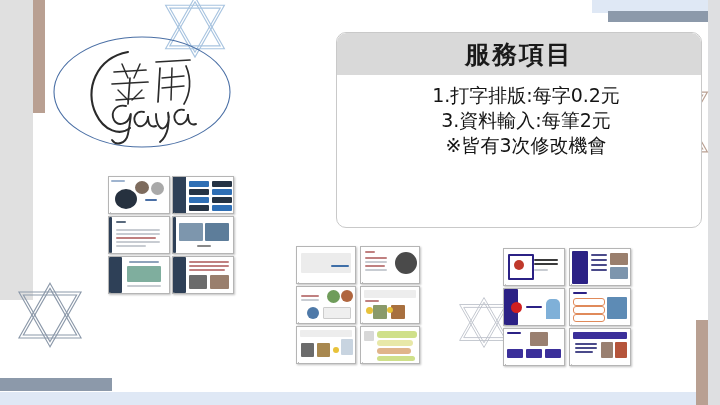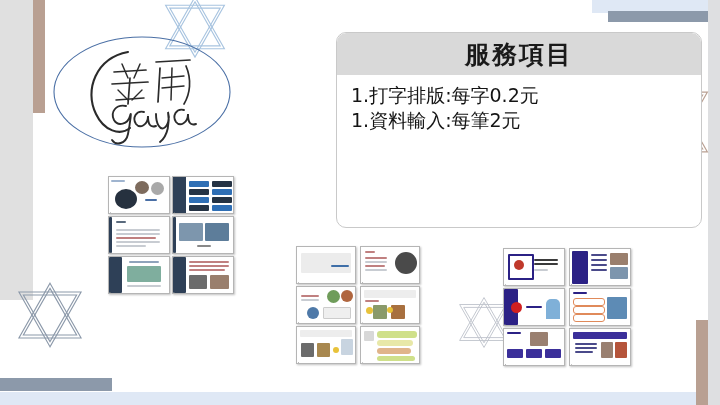--- a/index.html
+++ b/index.html
@@ -31,21 +31,21 @@
   .logo svg{display:block;}
 
   
   .card{position:absolute;left:299px;top:32px;width:366px;height:196px;
         background:#ffffff;border:1px solid #c9c9c9;border-radius:10px;
         box-sizing:border-box;overflow:hidden;margin-left:37px;}
   .card-head{height:42px;background:#d9d9d9;border-radius:9px 9px 0 0;
              display:flex;align-items:center;justify-content:center;}
   .card-title{font-size:25px;font-weight:bold;color:#1a1a1a;letter-spacing:2px;
               font-family:"DejaVu Sans","Liberation Sans",sans-serif;}
-  .card-body{padding:8px 0 0 14px;}
+  .card-body{padding:8px 0 0 14px;text-align:center;}
   .card-line{font-size:19px;color:#141414;line-height:1.32;white-space:nowrap;
              font-family:"DejaVu Sans","Liberation Sans",sans-serif;}
 
   
   .cluster{position:absolute;display:grid;grid-template-columns:repeat(2,1fr);}
   .thumb{position:relative;background:#fff;border:1px solid #b5b5b5;
          box-shadow:1px 1px 2px rgba(0,0,0,.25);box-sizing:border-box;overflow:hidden;}
   .thumb .num{position:absolute;left:1px;bottom:0px;font-size:2px;color:#777;}
 
   
@@ -153,21 +153,22 @@
       </g>
     </svg>
   </div>
 
   <div class="card">
     <div class="card-head">
       <div class="card-title">服務項目</div>
     </div>
     <div class="card-body">
       <div class="card-line">1.打字排版:每字0.2元</div>
-      <div class="card-line">1.資料輸入:每筆2元</div>
+      <div class="card-line">3.資料輸入:每筆2元</div>
+      <div class="card-line">※皆有3次修改機會</div>
     </div>
   </div>
 
   <div class="cluster" id="cluster-a">
 
     <div class="thumb">
       <div class="tn-ln" style="left:2px;top:3px;width:14px;background:#9fb4cf;"></div>
       <div class="tn-circ" style="left:6px;top:12px;width:22px;height:20px;background:#26313f;"></div>
       <div class="tn-circ" style="left:26px;top:4px;width:14px;height:13px;background:#7d6b5d;"></div>
       <div class="tn-circ" style="left:42px;top:5px;width:13px;height:13px;background:#a9a9a9;"></div>

